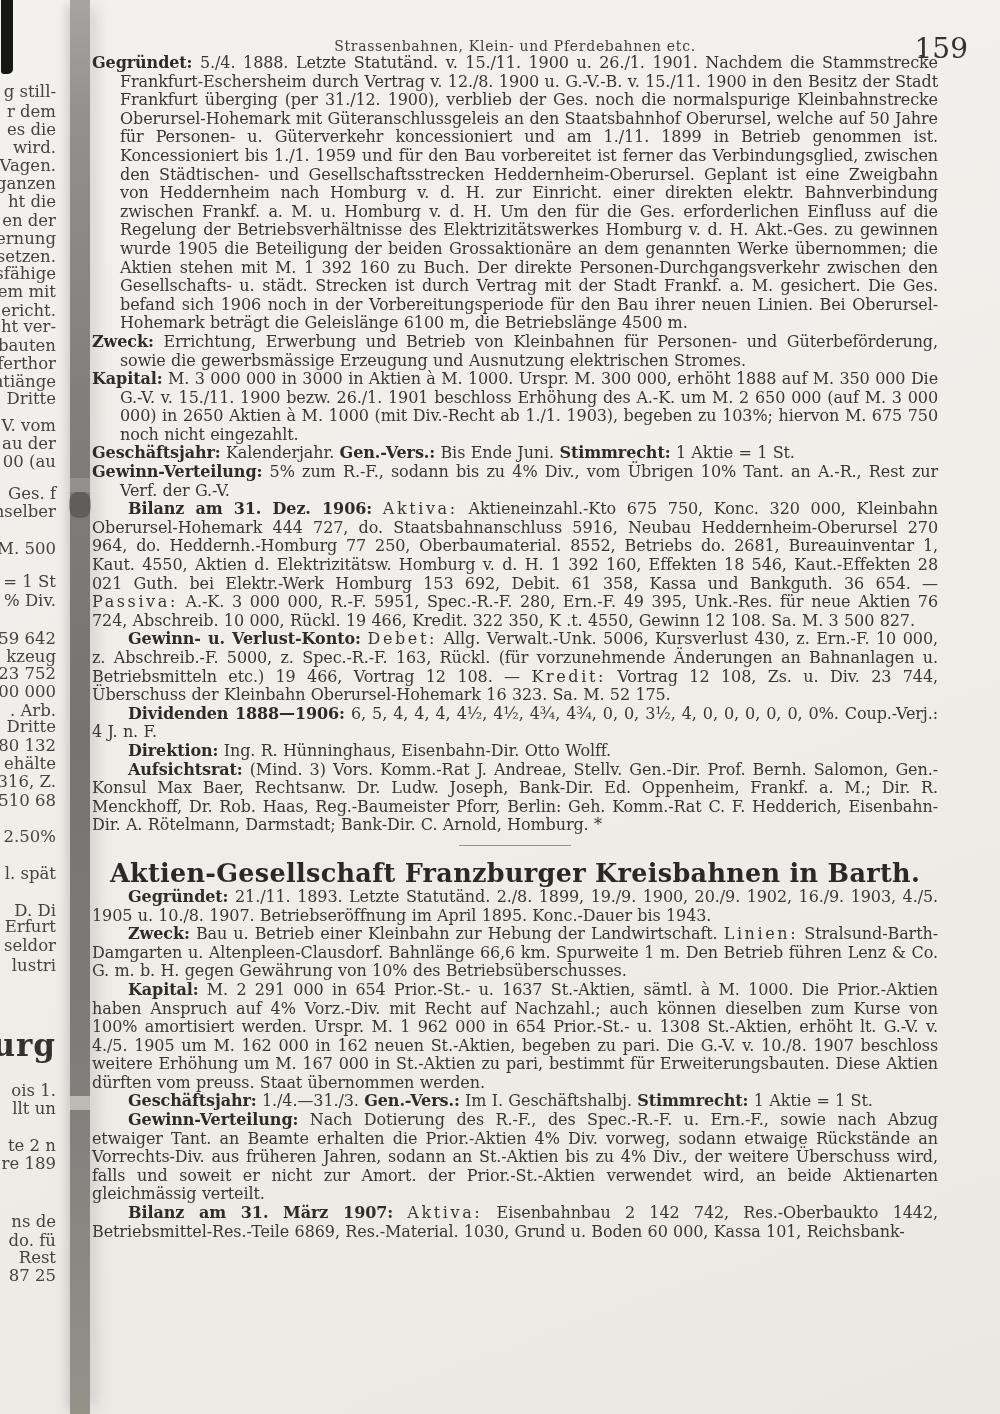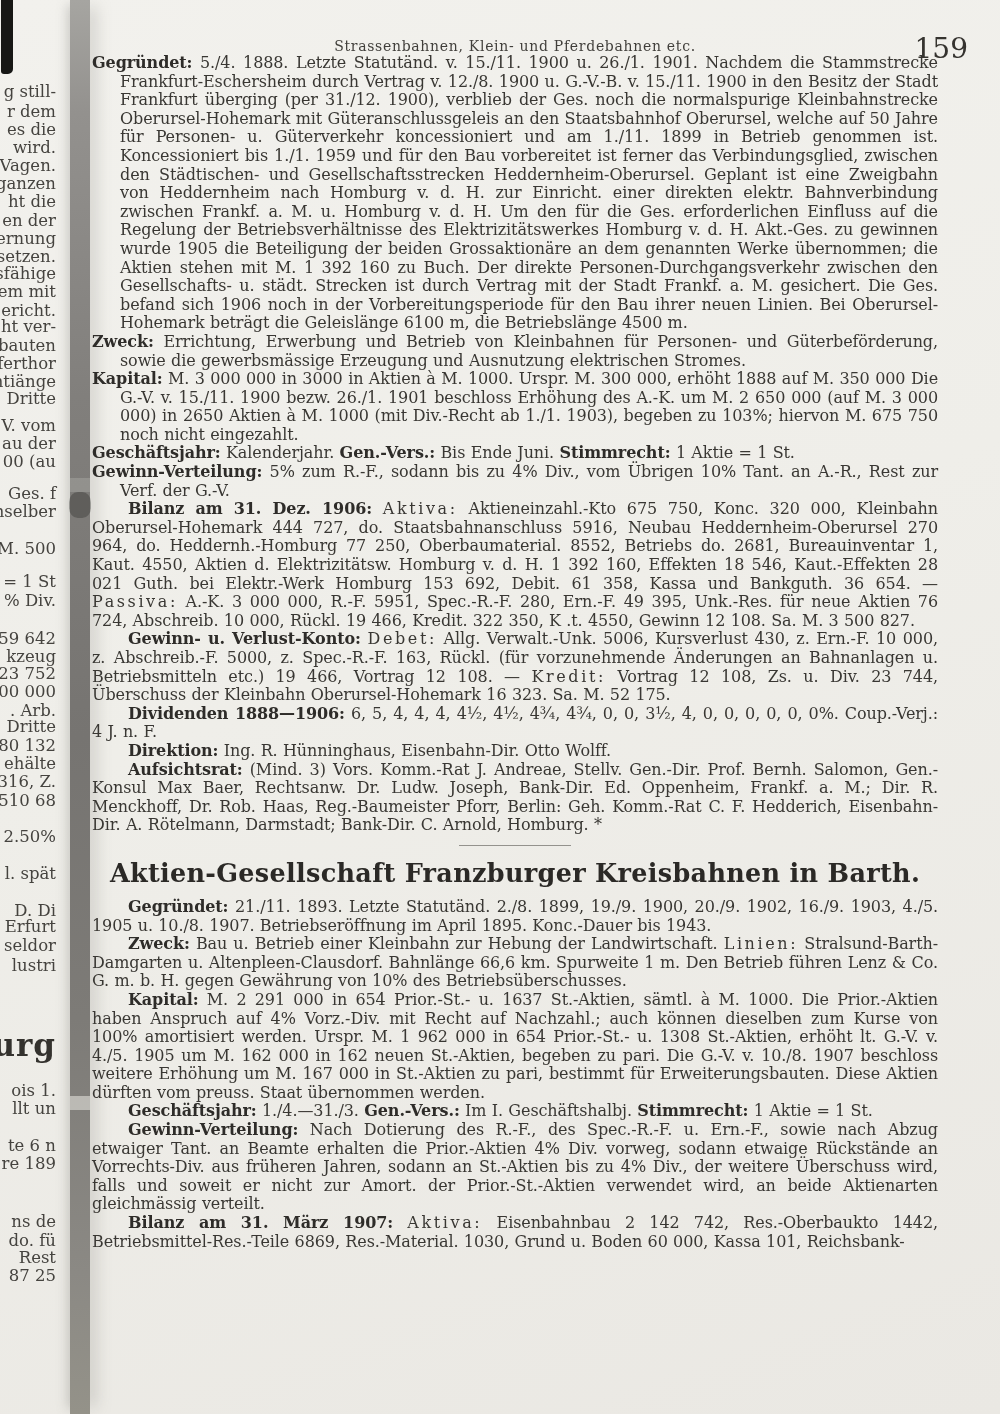--- a/index.html
+++ b/index.html
@@ -19,21 +19,21 @@
   .corner-mark{position:absolute;left:1px;top:0;width:12px;height:74px;background:#171715;border-radius:0 0 5px 3px;}
   
   .margin-col{position:absolute;left:0;top:0;width:58px;height:998px;}
   .frag{position:absolute;right:2px;white-space:nowrap;font-size:16.5px;line-height:18px;color:#45433f;}
   .frag-big{font-size:31px;font-weight:700;color:#34322e;letter-spacing:1px;}
   
   .content{position:absolute;left:92px;top:0;width:846px;}
   .running-head{margin-top:38px;text-align:center;font-size:14px;letter-spacing:.7px;color:#413f3b;}
   .page-number{position:absolute;top:32px;right:32px;font-size:28px;color:#35332f;}
   .title{margin:24px 0 10px;text-align:center;font-size:25.5px;font-weight:700;letter-spacing:.3px;color:#2b2926;line-height:30px;}
-  .title2{margin:12px 0 10px;}
+  .title2{margin:12px 0 0;}
   .divider{width:112px;height:1px;background:#94928d;margin:10px auto 4px;}
   .para{margin:0;text-align:justify;font-size:16px;line-height:18.6px;letter-spacing:-.1px;word-spacing:.4px;color:#393733;}
   .hang{padding-left:28px;text-indent:-28px;}
   .ind{text-indent:36px;}
   .b{font-weight:700;color:#2e2c29;}
   .sp{letter-spacing:2.6px;}
 </style>
 </head>
 <body>
 
@@ -84,21 +84,21 @@
       <div class="frag" style="top: 792px;">510 68</div>
       <div class="frag" style="top: 828px;">2.50%</div>
       <div class="frag" style="top: 865px;">l. spät</div>
       <div class="frag" style="top: 902px;">D. Di</div>
       <div class="frag" style="top: 918px;">Erfurt</div>
       <div class="frag" style="top: 937px;">seldor</div>
       <div class="frag" style="top: 957px;">lustri</div>
       <div class="frag frag-big" style="top: 1036px;">ourg</div>
       <div class="frag" style="top: 1082px;">ois 1.</div>
       <div class="frag" style="top: 1100px;">llt un</div>
-      <div class="frag" style="top: 1137px;">te 6 n</div>
+      <div class="frag" style="top: 1137px;">te 2 n</div>
       <div class="frag" style="top: 1155px;">re 189</div>
       <div class="frag" style="top: 1213px;">ns de</div>
       <div class="frag" style="top: 1232px;">do. fü</div>
       <div class="frag" style="top: 1249px;">Rest</div>
       <div class="frag" style="top: 1267px;">87 25</div>
     </div>
 
   <div class="content">
     <div class="running-head">
       <span>Strassenbahnen, Klein- und Pferdebahnen etc.</span>

